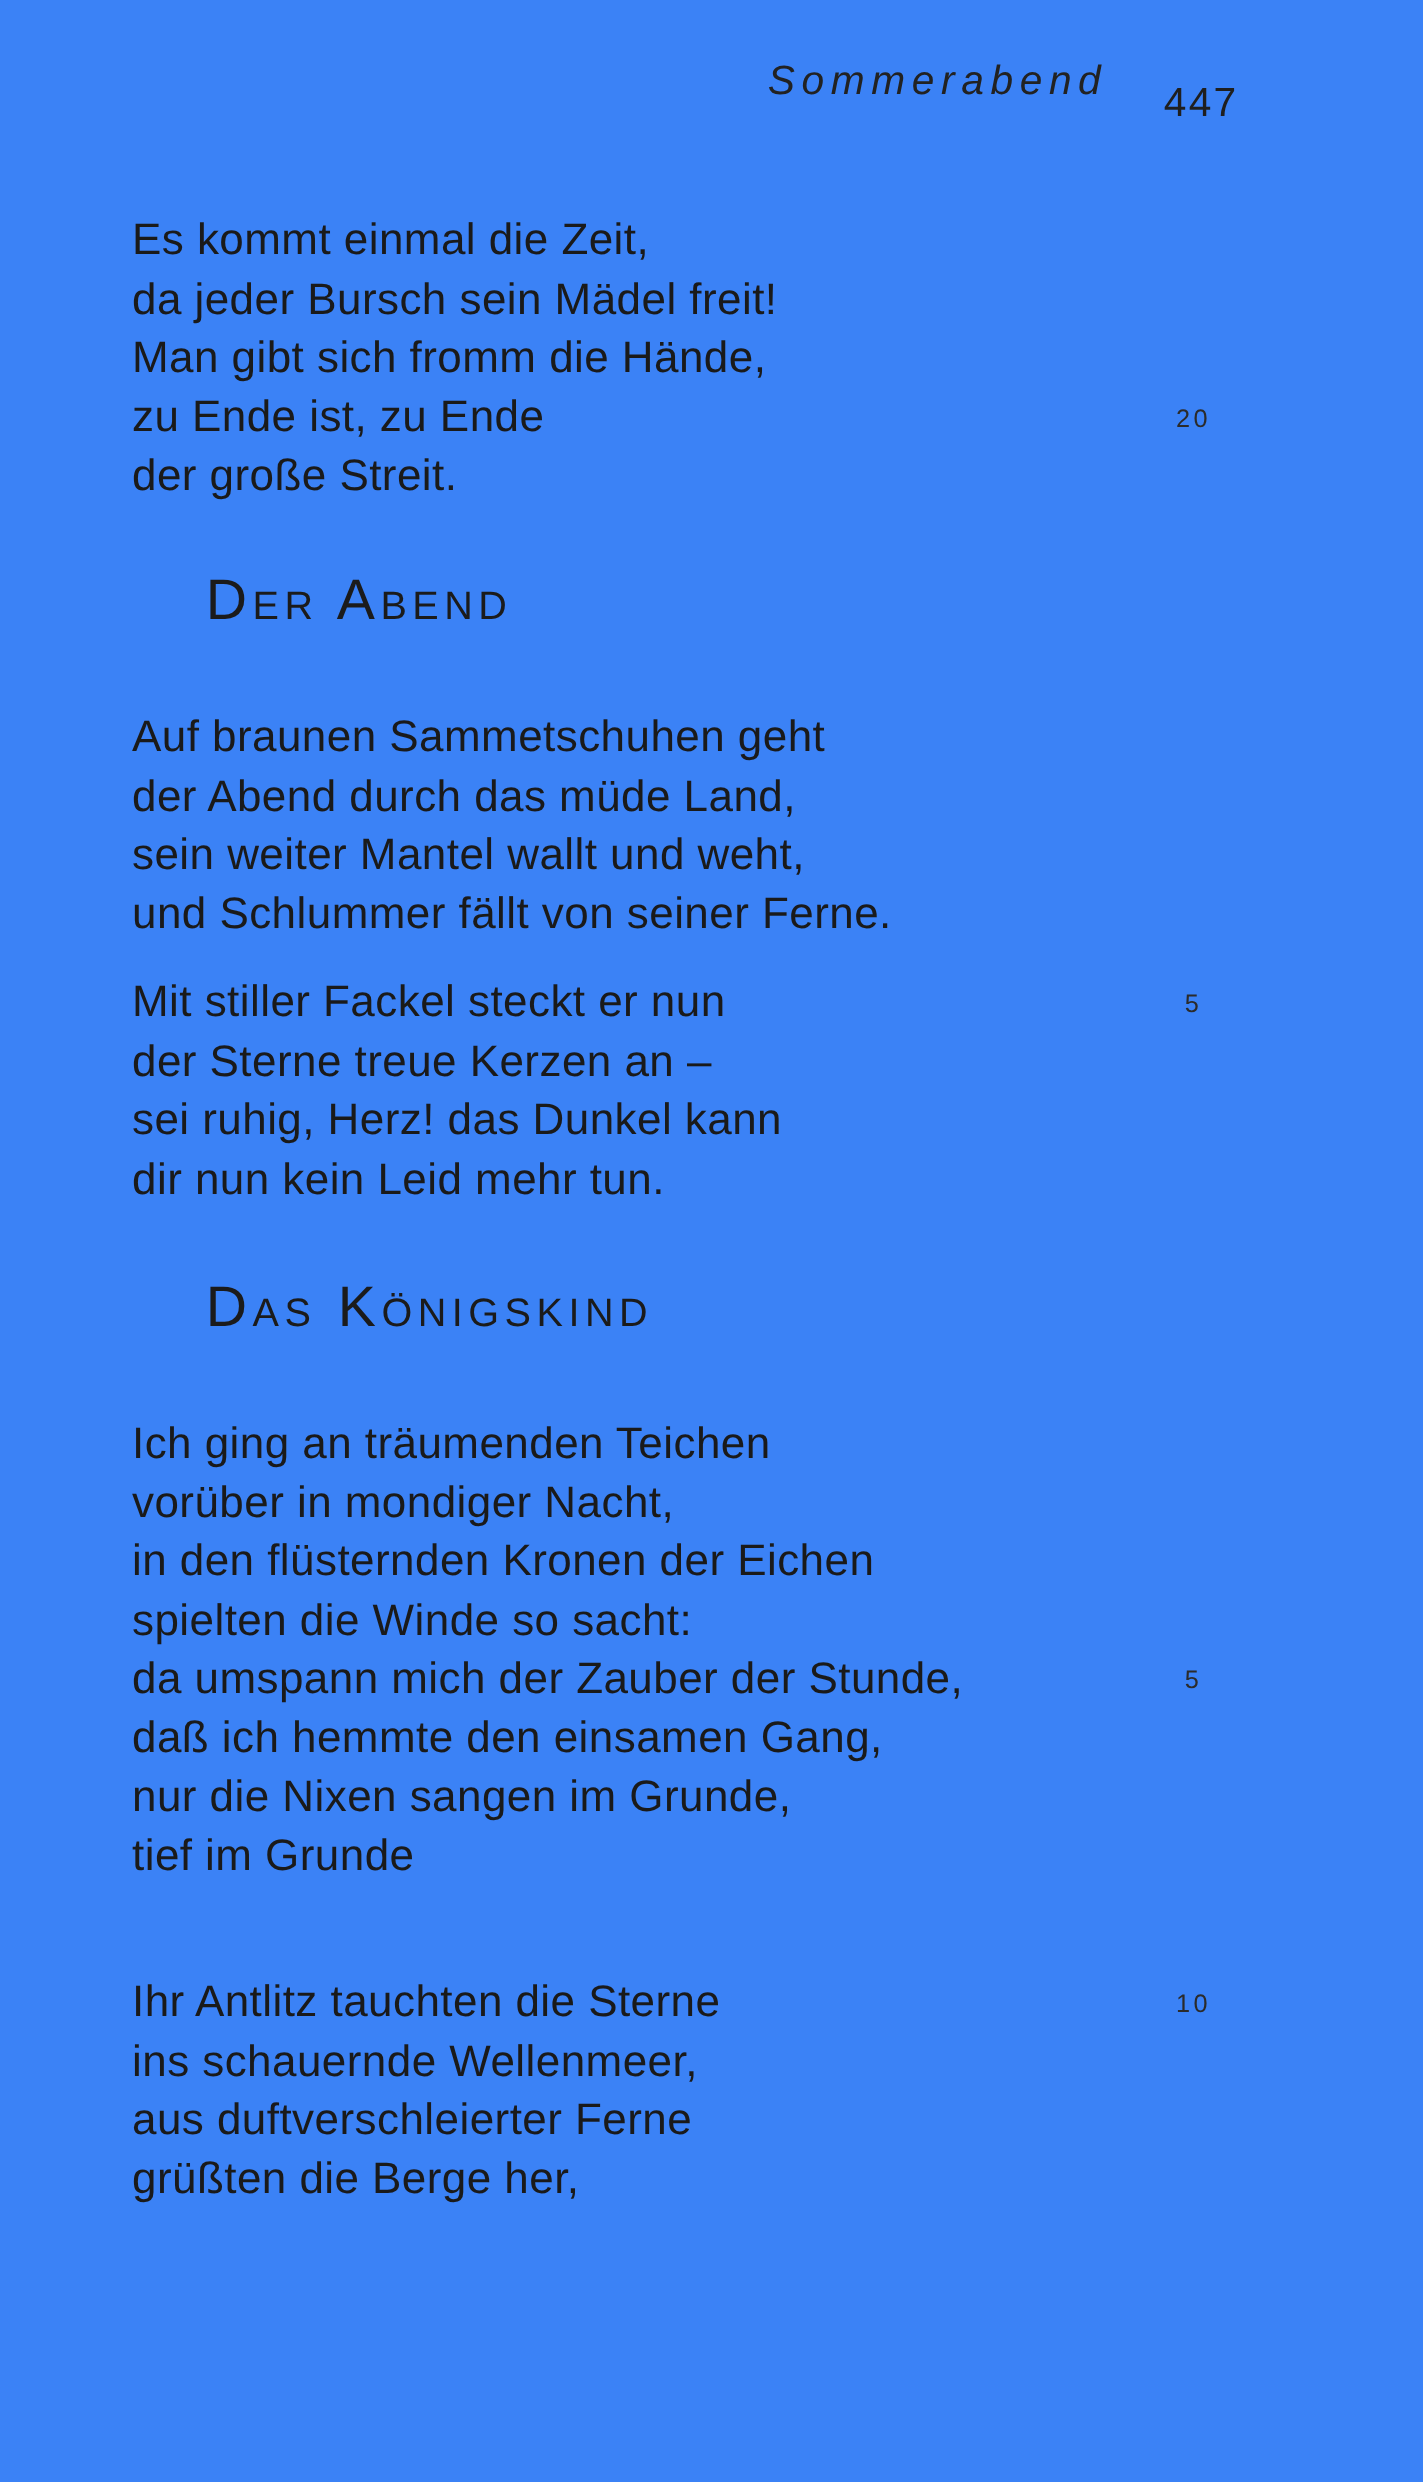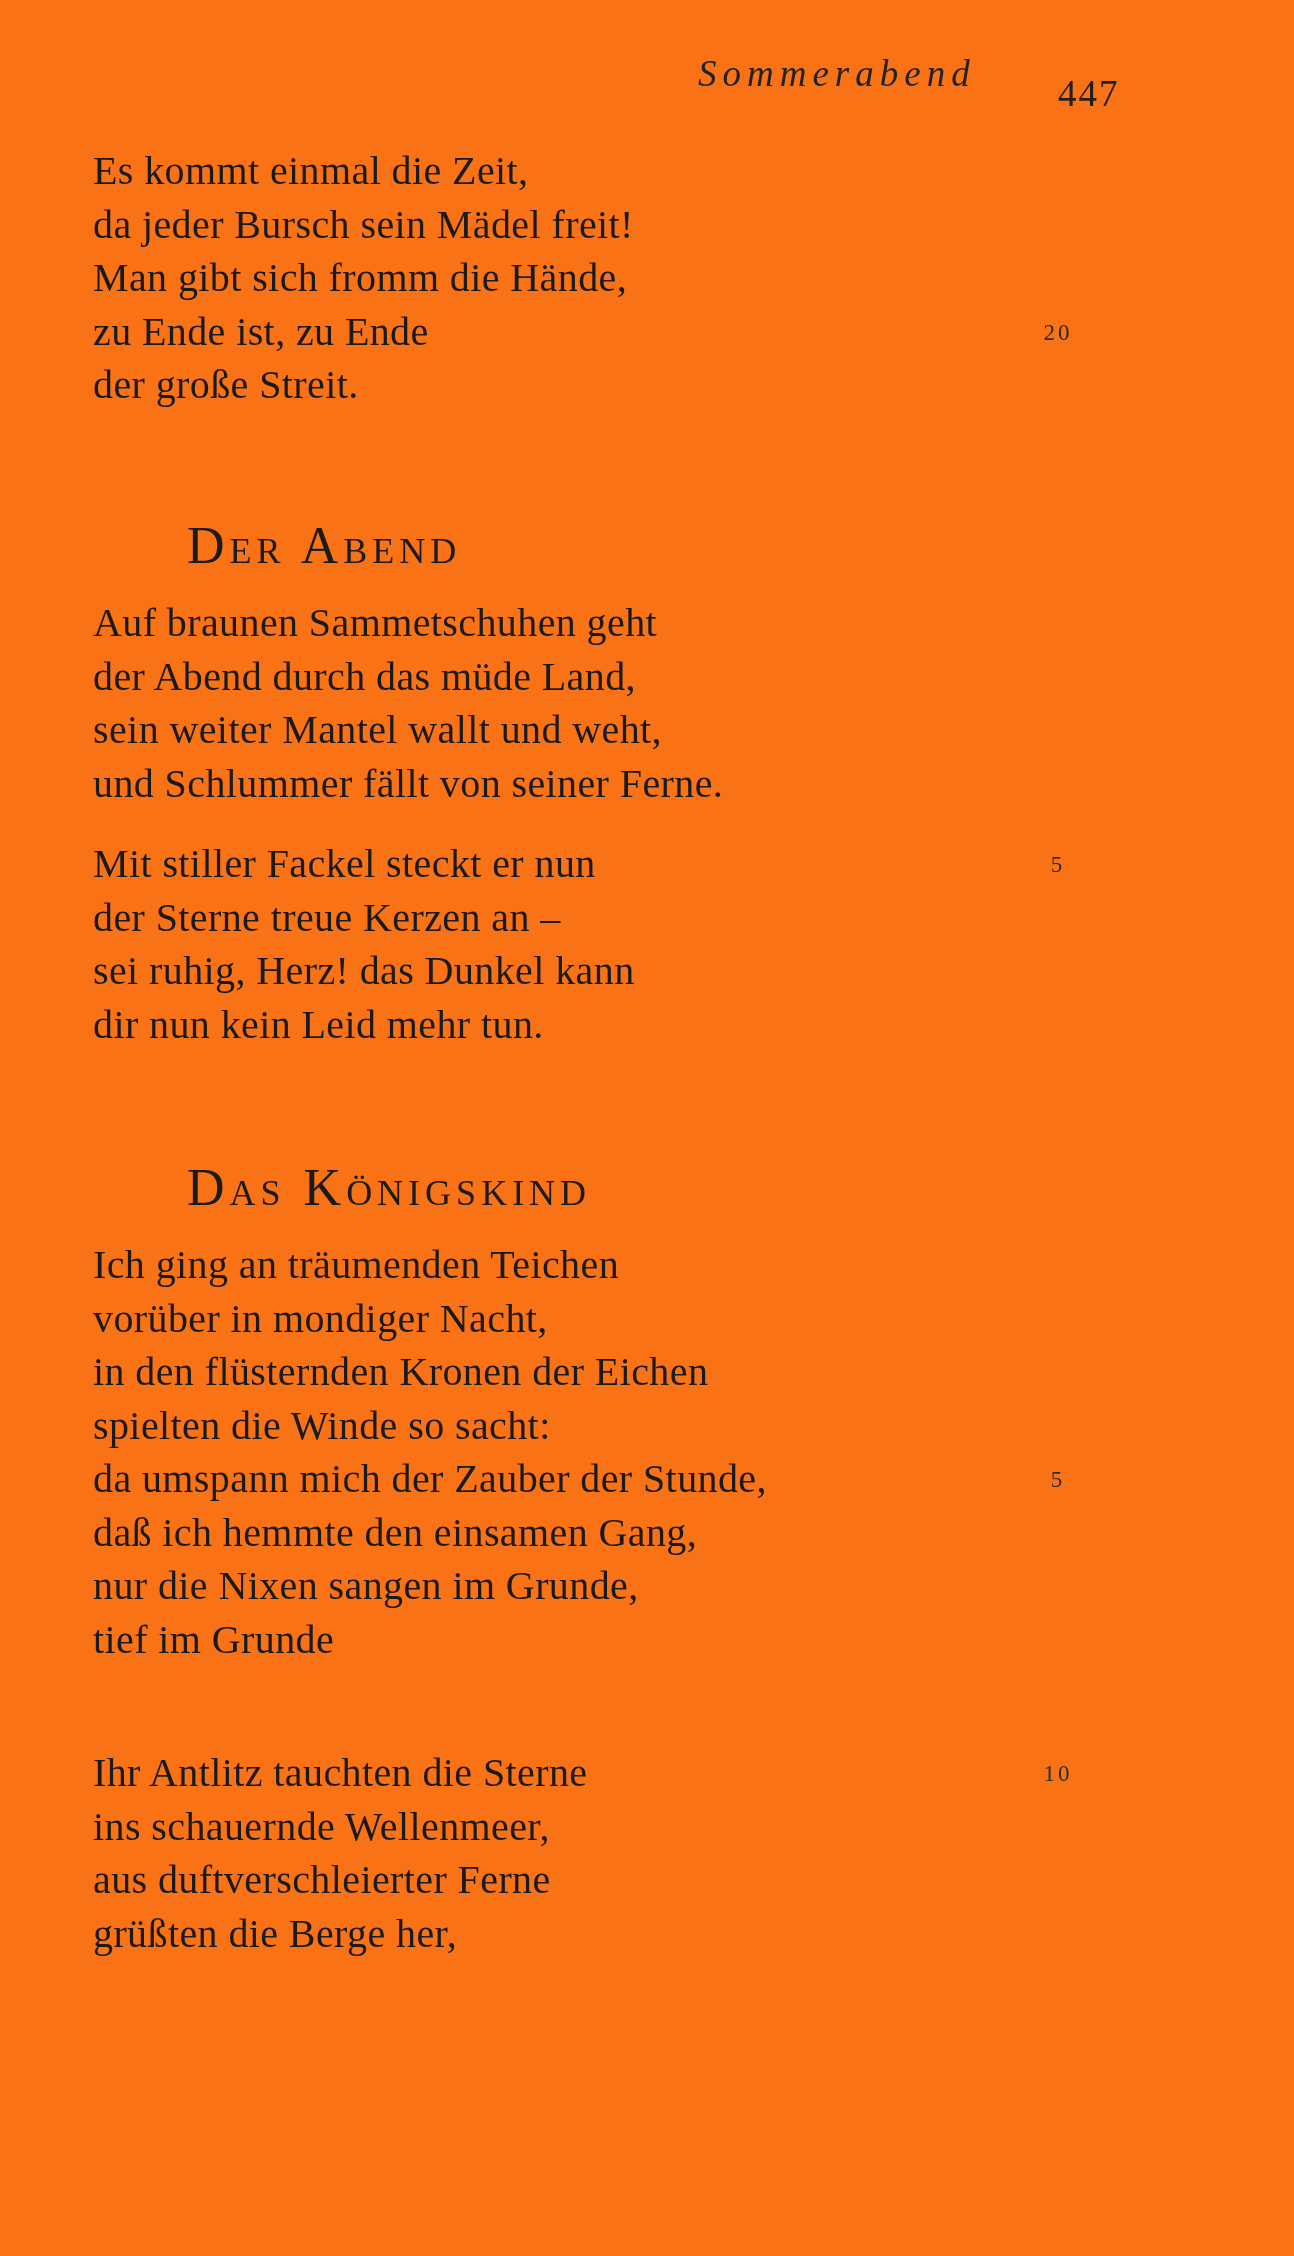--- a/index.html
+++ b/index.html
@@ -4,23 +4,23 @@
 <style>
   html, body {
     margin: 0;
     padding: 0;
     background: #ffffff;
   }
   .page {
     position: relative;
     width: 1294px;
     height: 2256px;
-    background: #f97316;
+    background: #3b82f6;
     overflow: hidden;
-    font-family: Liberation Serif, serif;
+    font-family: Liberation Sans, sans-serif;
     color: #1a1a1a;
   }
   .running-title {
     position: absolute;
     top: 52px;
     left: 698px;
     font-style: italic;
     font-size: 37px;
     letter-spacing: 6px;
     color: #222222;
@@ -43,22 +43,23 @@
     font-variant: small-caps;
     font-size: 52px;
     letter-spacing: 5px;
     color: #1b1b1b;
     white-space: nowrap;
   }
   .stanza {
     position: absolute;
     left: 0;
     width: 1294px;
-    padding-left: 93px;
+    padding-left: 120px;
     box-sizing: border-box;
+    margin-top: 48px;
   }
   .poem-line {
     position: relative;
     font-size: 40px;
     line-height: 53.5px;
     letter-spacing: 0.4px;
     white-space: nowrap;
   }
   .line-number {
     position: absolute;

